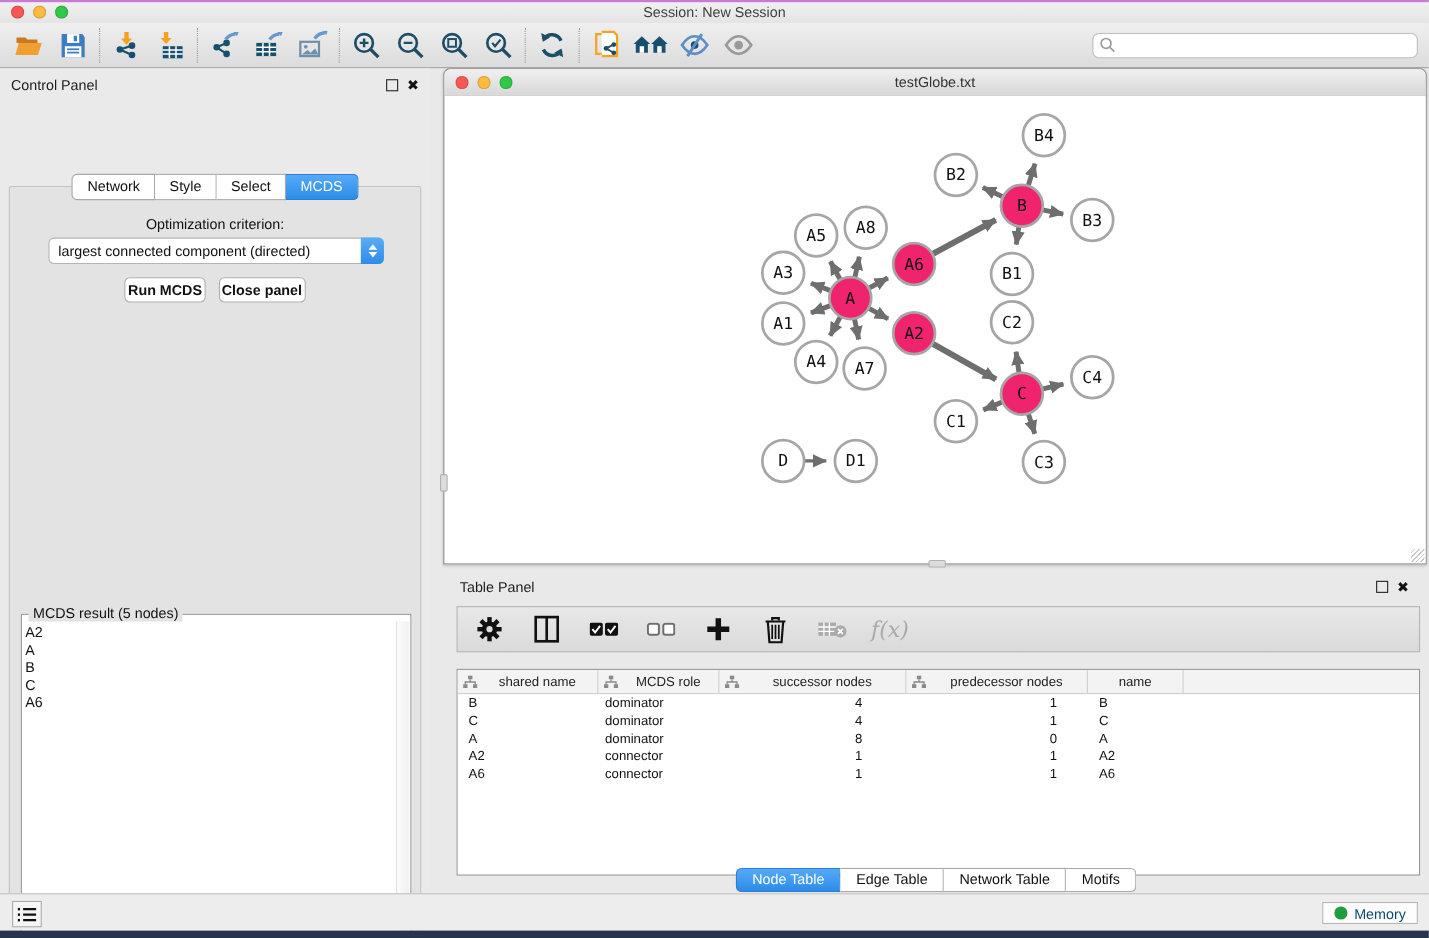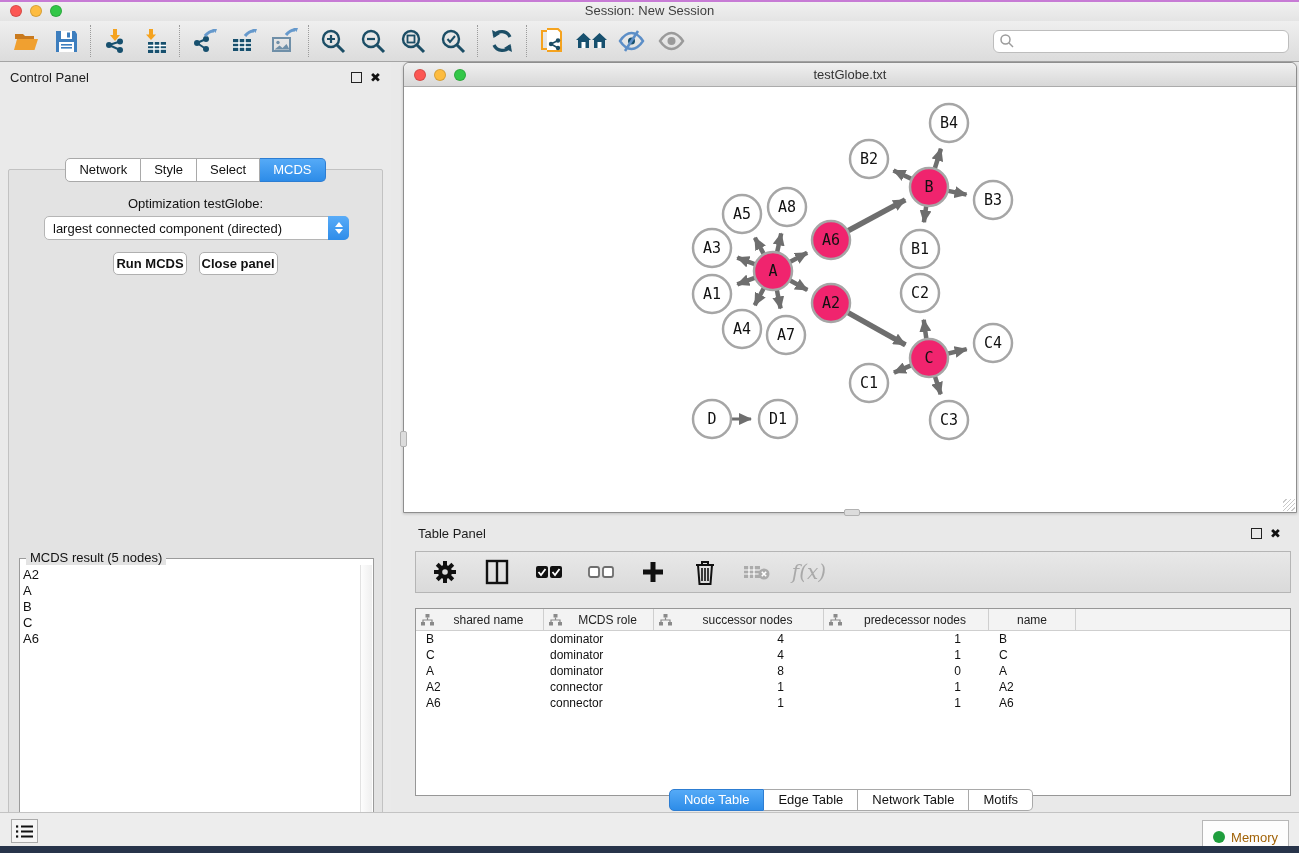--- a/index.html
+++ b/index.html
@@ -86,21 +86,21 @@
 
   .tp-tabs { position:absolute; left:0; top:272px; width:100%; display:flex; justify-content:center; }
   .ttab { border:1px solid #a9a9a9; border-left:none; background:#fff; padding:2px 14px 3px 14px; font-size:13px; color:#111; }
   .ttab:first-child { border-left:1px solid #a9a9a9; border-radius:5px 0 0 5px; }
   .ttab:last-child { border-radius:0 5px 5px 0; }
   .ttab.active { background:linear-gradient(#55aaf7,#2d8ce8); border-color:#2d7dd2; color:#fff; }
 
   
   .statusbar { position:absolute; left:0; top:812px; width:1299px; height:34px; background:#ededed; border-top:1px solid #c3c3c3; }
   .list-btn { position:absolute; left:11px; top:6px; width:27px; height:24px; background:#f5f5f5; border:1px solid #ababab; display:flex; align-items:center; justify-content:center; }
-  .memory-btn { position:absolute; right:10px; top:7px; height:34px; background:#fdfdfd; border:1px solid #b7b7b7; display:flex; align-items:center; gap:6px; padding:0 10px; font-size:13px; color:#a16207; }
+  .memory-btn { position:absolute; right:10px; top:7px; height:20px; background:#fdfdfd; border:1px solid #b7b7b7; display:flex; align-items:center; gap:6px; padding:0 10px; font-size:13px; color:#0c4a6e; }
   .memory-dot { width:12px; height:12px; border-radius:50%; background:#1f9e3d; }
   .bottom-strip { position:absolute; left:0; top:846px; width:1299px; height:7px; background:#27344a; }
 </style>
 </head>
 <body>
 
 <div class="top-accent"></div>
 
 <div class="titlebar">
   <div class="lights">
@@ -262,21 +262,21 @@
       <span class="close-btn">✖</span>
     </span>
   </div>
   <div class="ctab-row">
     <span class="ctab">Network</span>
     <span class="ctab">Style</span>
     <span class="ctab">Select</span>
     <span class="ctab active">MCDS</span>
   </div>
   <div class="cp-card">
-    <div class="opt-label">Optimization testGlobe:</div>
+    <div class="opt-label">Optimization criterion:</div>
     <div class="criterion">
       <span class="val">largest connected component (directed)</span>
       <span class="stepper">
           <span class="up"></span>
           <span class="dn"></span>
         </span>
     </div>
     <div class="cp-buttons">
       <button class="cp-btn">Run MCDS</button>
       <button class="cp-btn">Close panel</button>

